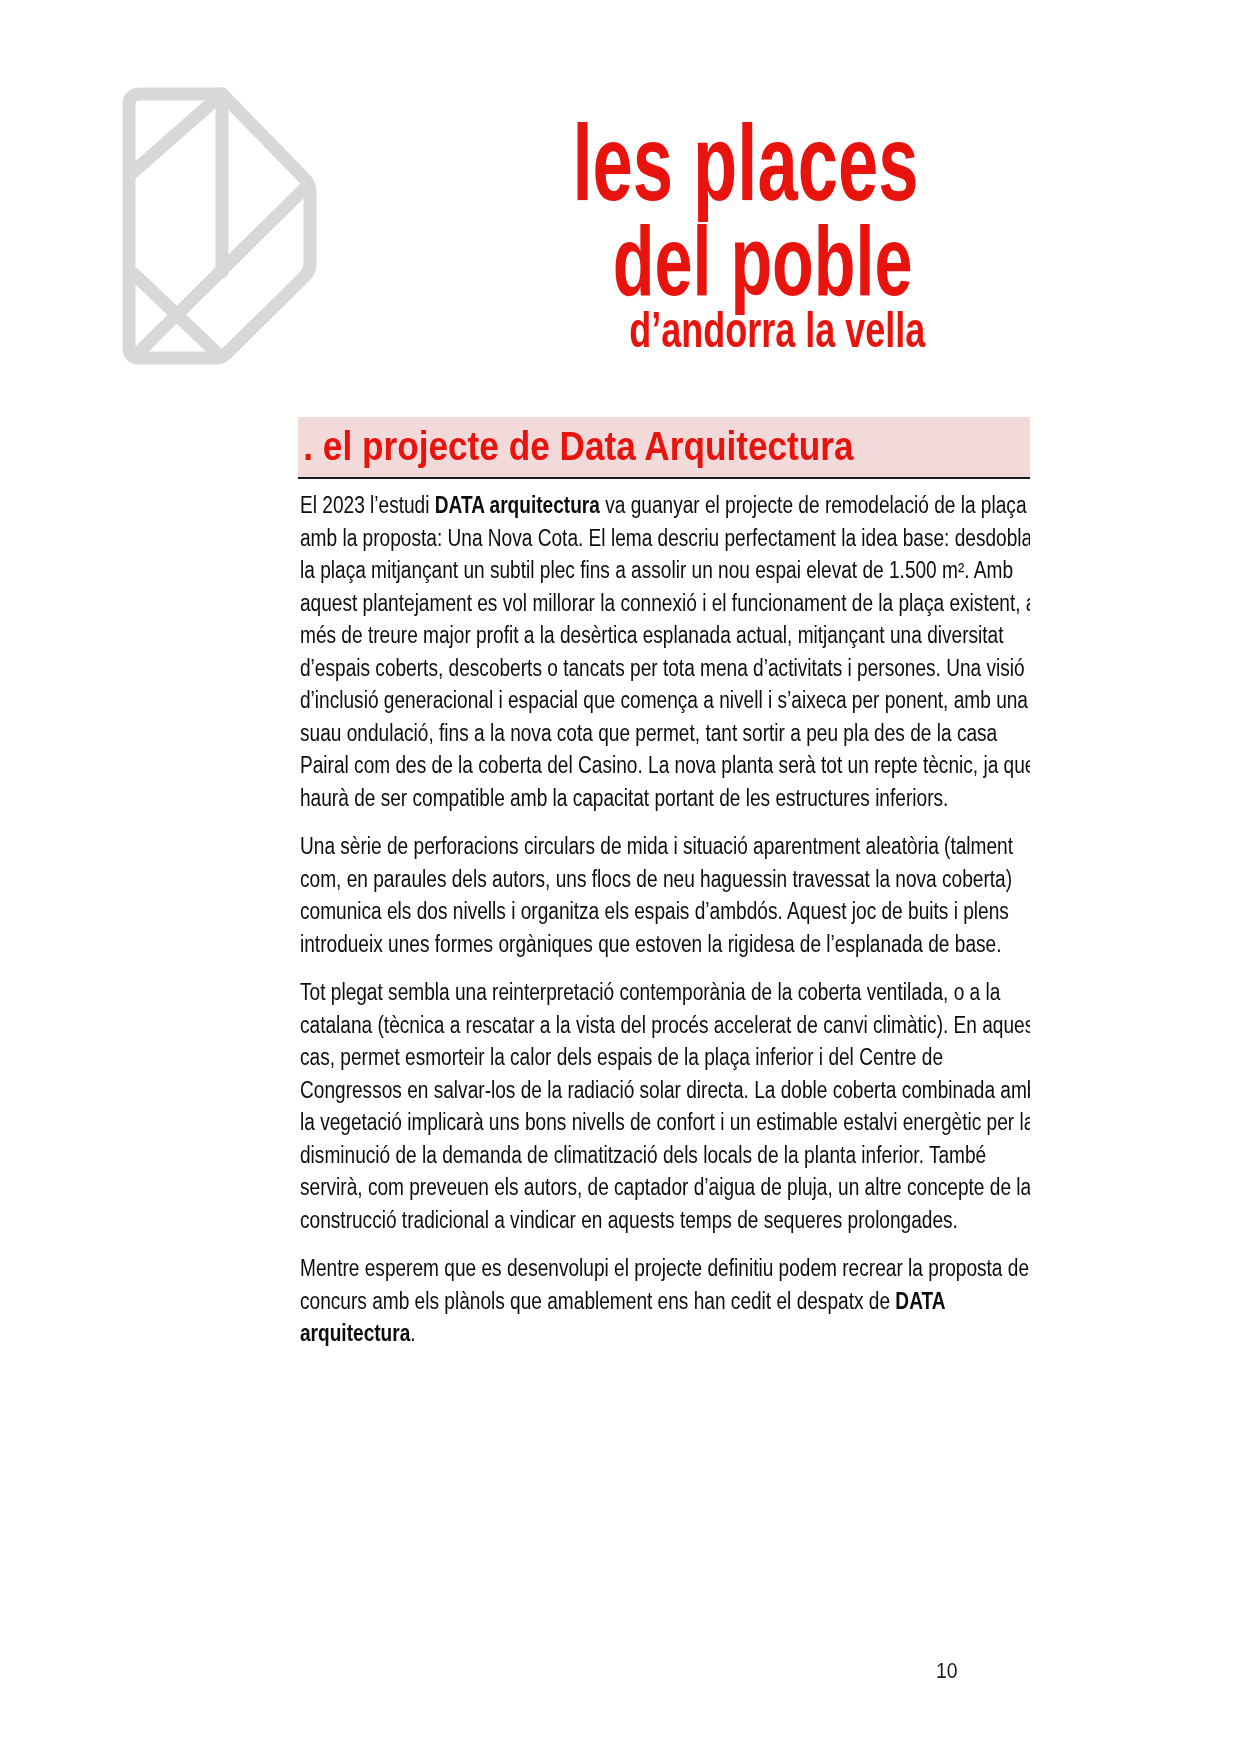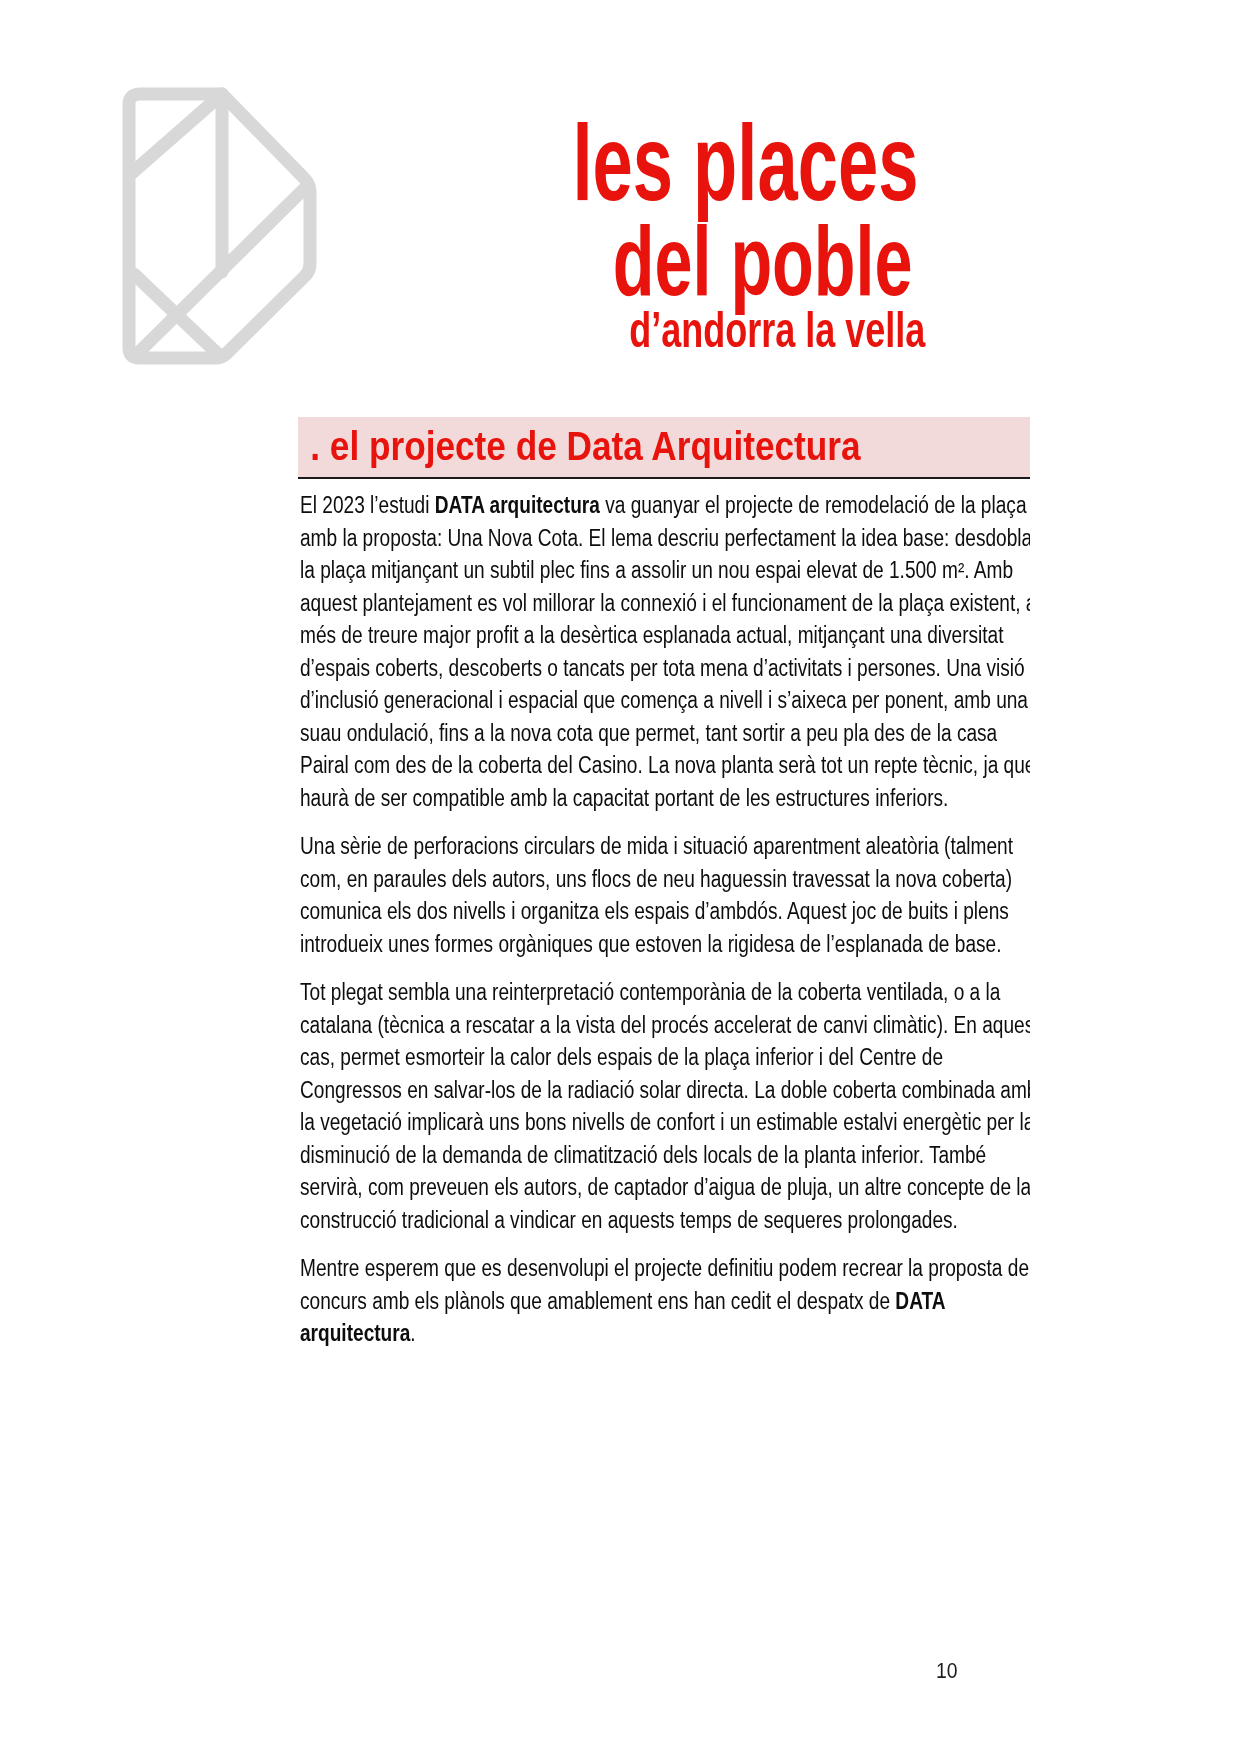--- a/index.html
+++ b/index.html
@@ -30,21 +30,20 @@
 
   
   .banner {
     position: absolute;
     left: 298px;
     top: 417px;
     width: 750px;
     height: 62px;
     background: #f2dada;
     border-bottom: 2px solid #1a1a1a;
-    padding-left: 7px;
   }
   .banner h2 {
     margin: 0;
     padding-left: 6px;
     font-size: 40px;
     line-height: 58px;
     font-weight: 700;
     color: #e8130c;
     white-space: nowrap;
     transform: scaleX(0.88);

